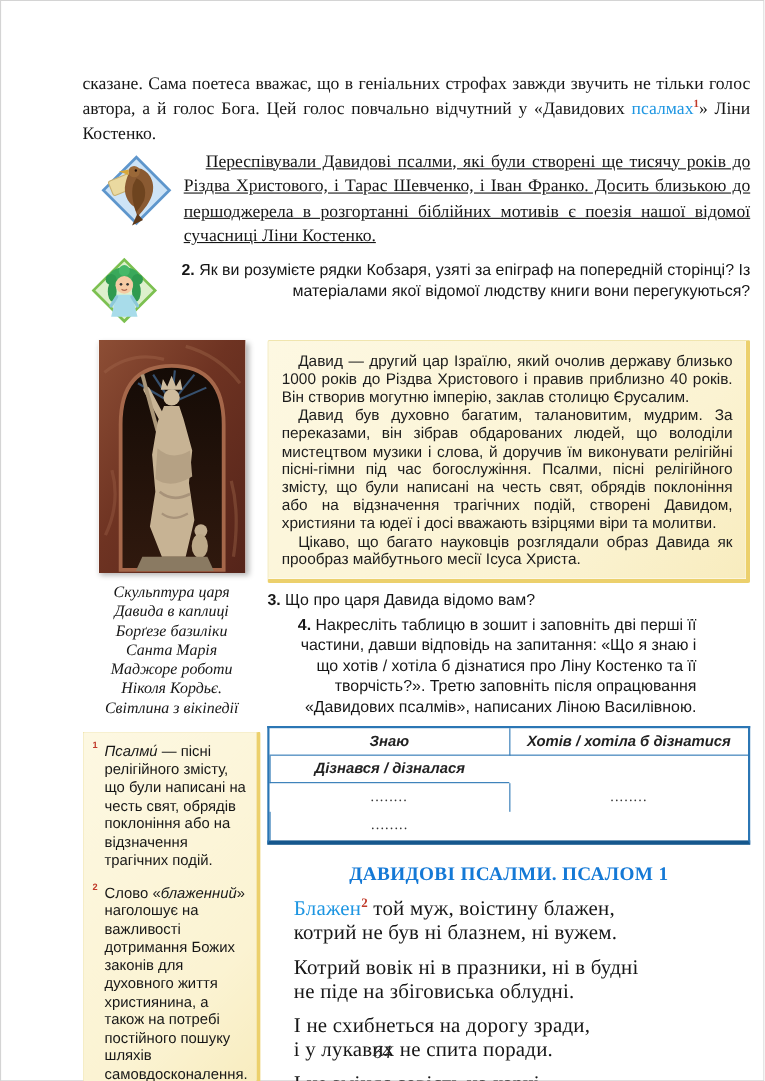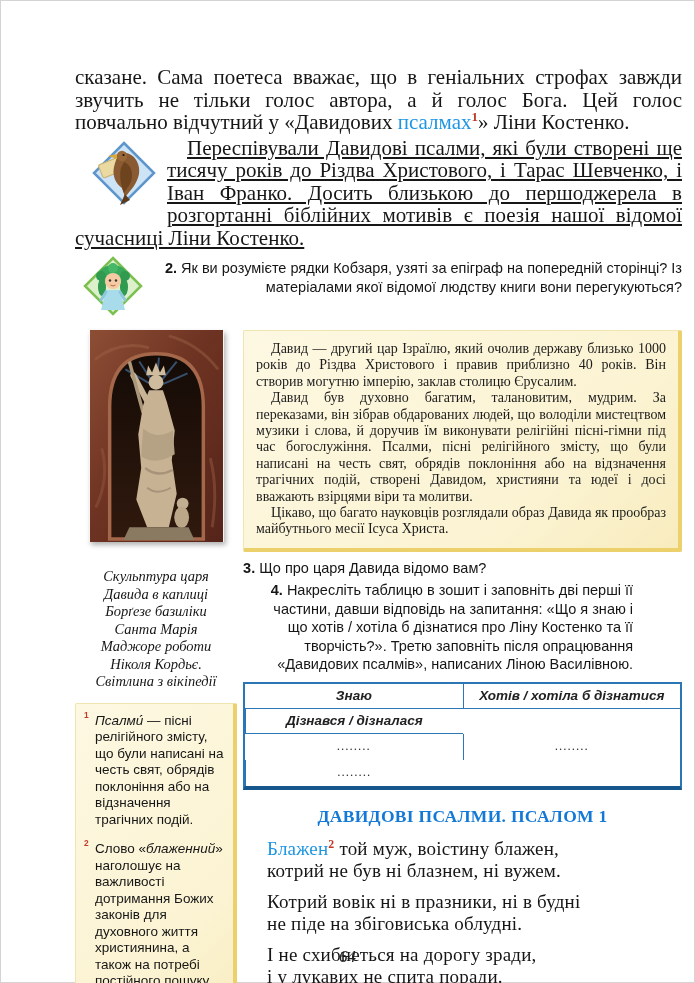--- a/index.html
+++ b/index.html
@@ -3,55 +3,55 @@
 <meta charset="utf-8">
 <style>
   html,body{margin:0;padding:0;background:#fff;}
   .page{
     position:relative; width:695px; height:983px; box-sizing:border-box;
     background:#fff; box-shadow:inset 0 0 0 1px #d4d4d4;
     padding:66px 13px 0 75px; overflow:hidden;
     font-family:"Liberation Serif","DejaVu Serif",serif; color:#161616;
   }
   
-  .serif-p{margin:0; font-size:21px; line-height:22.5px; text-align:justify;}
+  .serif-p{margin:0; font-size:16px; line-height:22.5px; text-align:justify;}
   .serif-p.indent{text-indent:20px;text-decoration:underline;}
   .blue{color:#1e96e2;}
   sup.ref{color:#c03a2a; font-weight:bold; font-size:0.62em; vertical-align:super; line-height:0;}
   .icon-float{float:left; margin:3px 10px 2px -4px;}
   
   .q-row{display:flex; margin-top:7px; align-items:flex-start;}
   .q-icon-col{flex:0 0 68px;}
   .q-text{flex:1; font-family:"Liberation Sans","DejaVu Sans",sans-serif;
     font-size:14.5px; line-height:19px; padding-left:18px; text-indent:-18px; margin-top:3px;}
   .q-num{font-weight:bold;}
   .q-item{font-family:Liberation Sans, sans-serif; font-size:14.5px;
     line-height:18.5px; padding-left:18px; text-indent:-18px; margin-top:4px;}
   .q-item.narrow{max-width:372px;text-align:right;}
   
   .cols{display:flex; margin-top:10px;}
   .col-left{flex:0 0 158px;}
   .col-right{flex:1; margin-left:6px;}
   
   .fig{width:135px; margin:0 auto;}
   .fig-img{width:135px; height:212px; box-shadow:2px 3px 5px rgba(0,0,0,.3); display:block;}
-  .fig-cap{margin-top:26px; font-style:italic; font-size:14.5px; line-height:17.5px; text-align:center;}
+  .fig-cap{margin-top:10px; font-style:italic; font-size:14.5px; line-height:17.5px; text-align:center;}
   
   .ybox{
     background:linear-gradient(135deg,#fdf8e2 0%,#fbf3d2 70%,#f8ecbe 100%);
     border:1px solid #f0e5ae; border-right:4px solid #ecd06c; border-bottom:4px solid #ecd06c;
     border-radius:2px;
   }
   .fnbox{margin-top:12px; padding:9px 8px 11px 8px;
     font-family:"Liberation Sans","DejaVu Sans",sans-serif; font-size:13.5px; line-height:16.5px;}
   .fn{position:relative; padding-left:11px;}
   .fn + .fn{margin-top:13px;}
   .fn sup.ref{position:absolute; left:0; top:2px;}
   .fn .term{font-style:italic;}
-  .infobox{padding:10px 12px; font-family:Liberation Serif, serif;
+  .infobox{padding:10px 12px; font-family:Liberation Sans, sans-serif;
     font-size:14px; line-height:16.4px; text-align:justify; color:#1c1c1c;}
   .infobox p{margin:0; text-indent:15px;}
   
   .kwl{margin-top:8px; border:2px solid #2b76b4; border-bottom:4px solid #15578d; background:#fff;}
   .kwl-row{display:grid; grid-template-columns:1fr 1fr;}
   .kwl-head .kwl-cell{
     font-family:"Liberation Sans","DejaVu Sans",sans-serif; font-weight:bold; font-style:italic;
     font-size:13.5px; line-height:16px; text-align:center; padding:4px 4px; color:#222;
     border-bottom:1.5px solid #2b76b4;}
   .kwl-body .kwl-cell{text-align:center; padding:4px 4px 6px 4px; font-size:13px; letter-spacing:1px; color:#333;}

